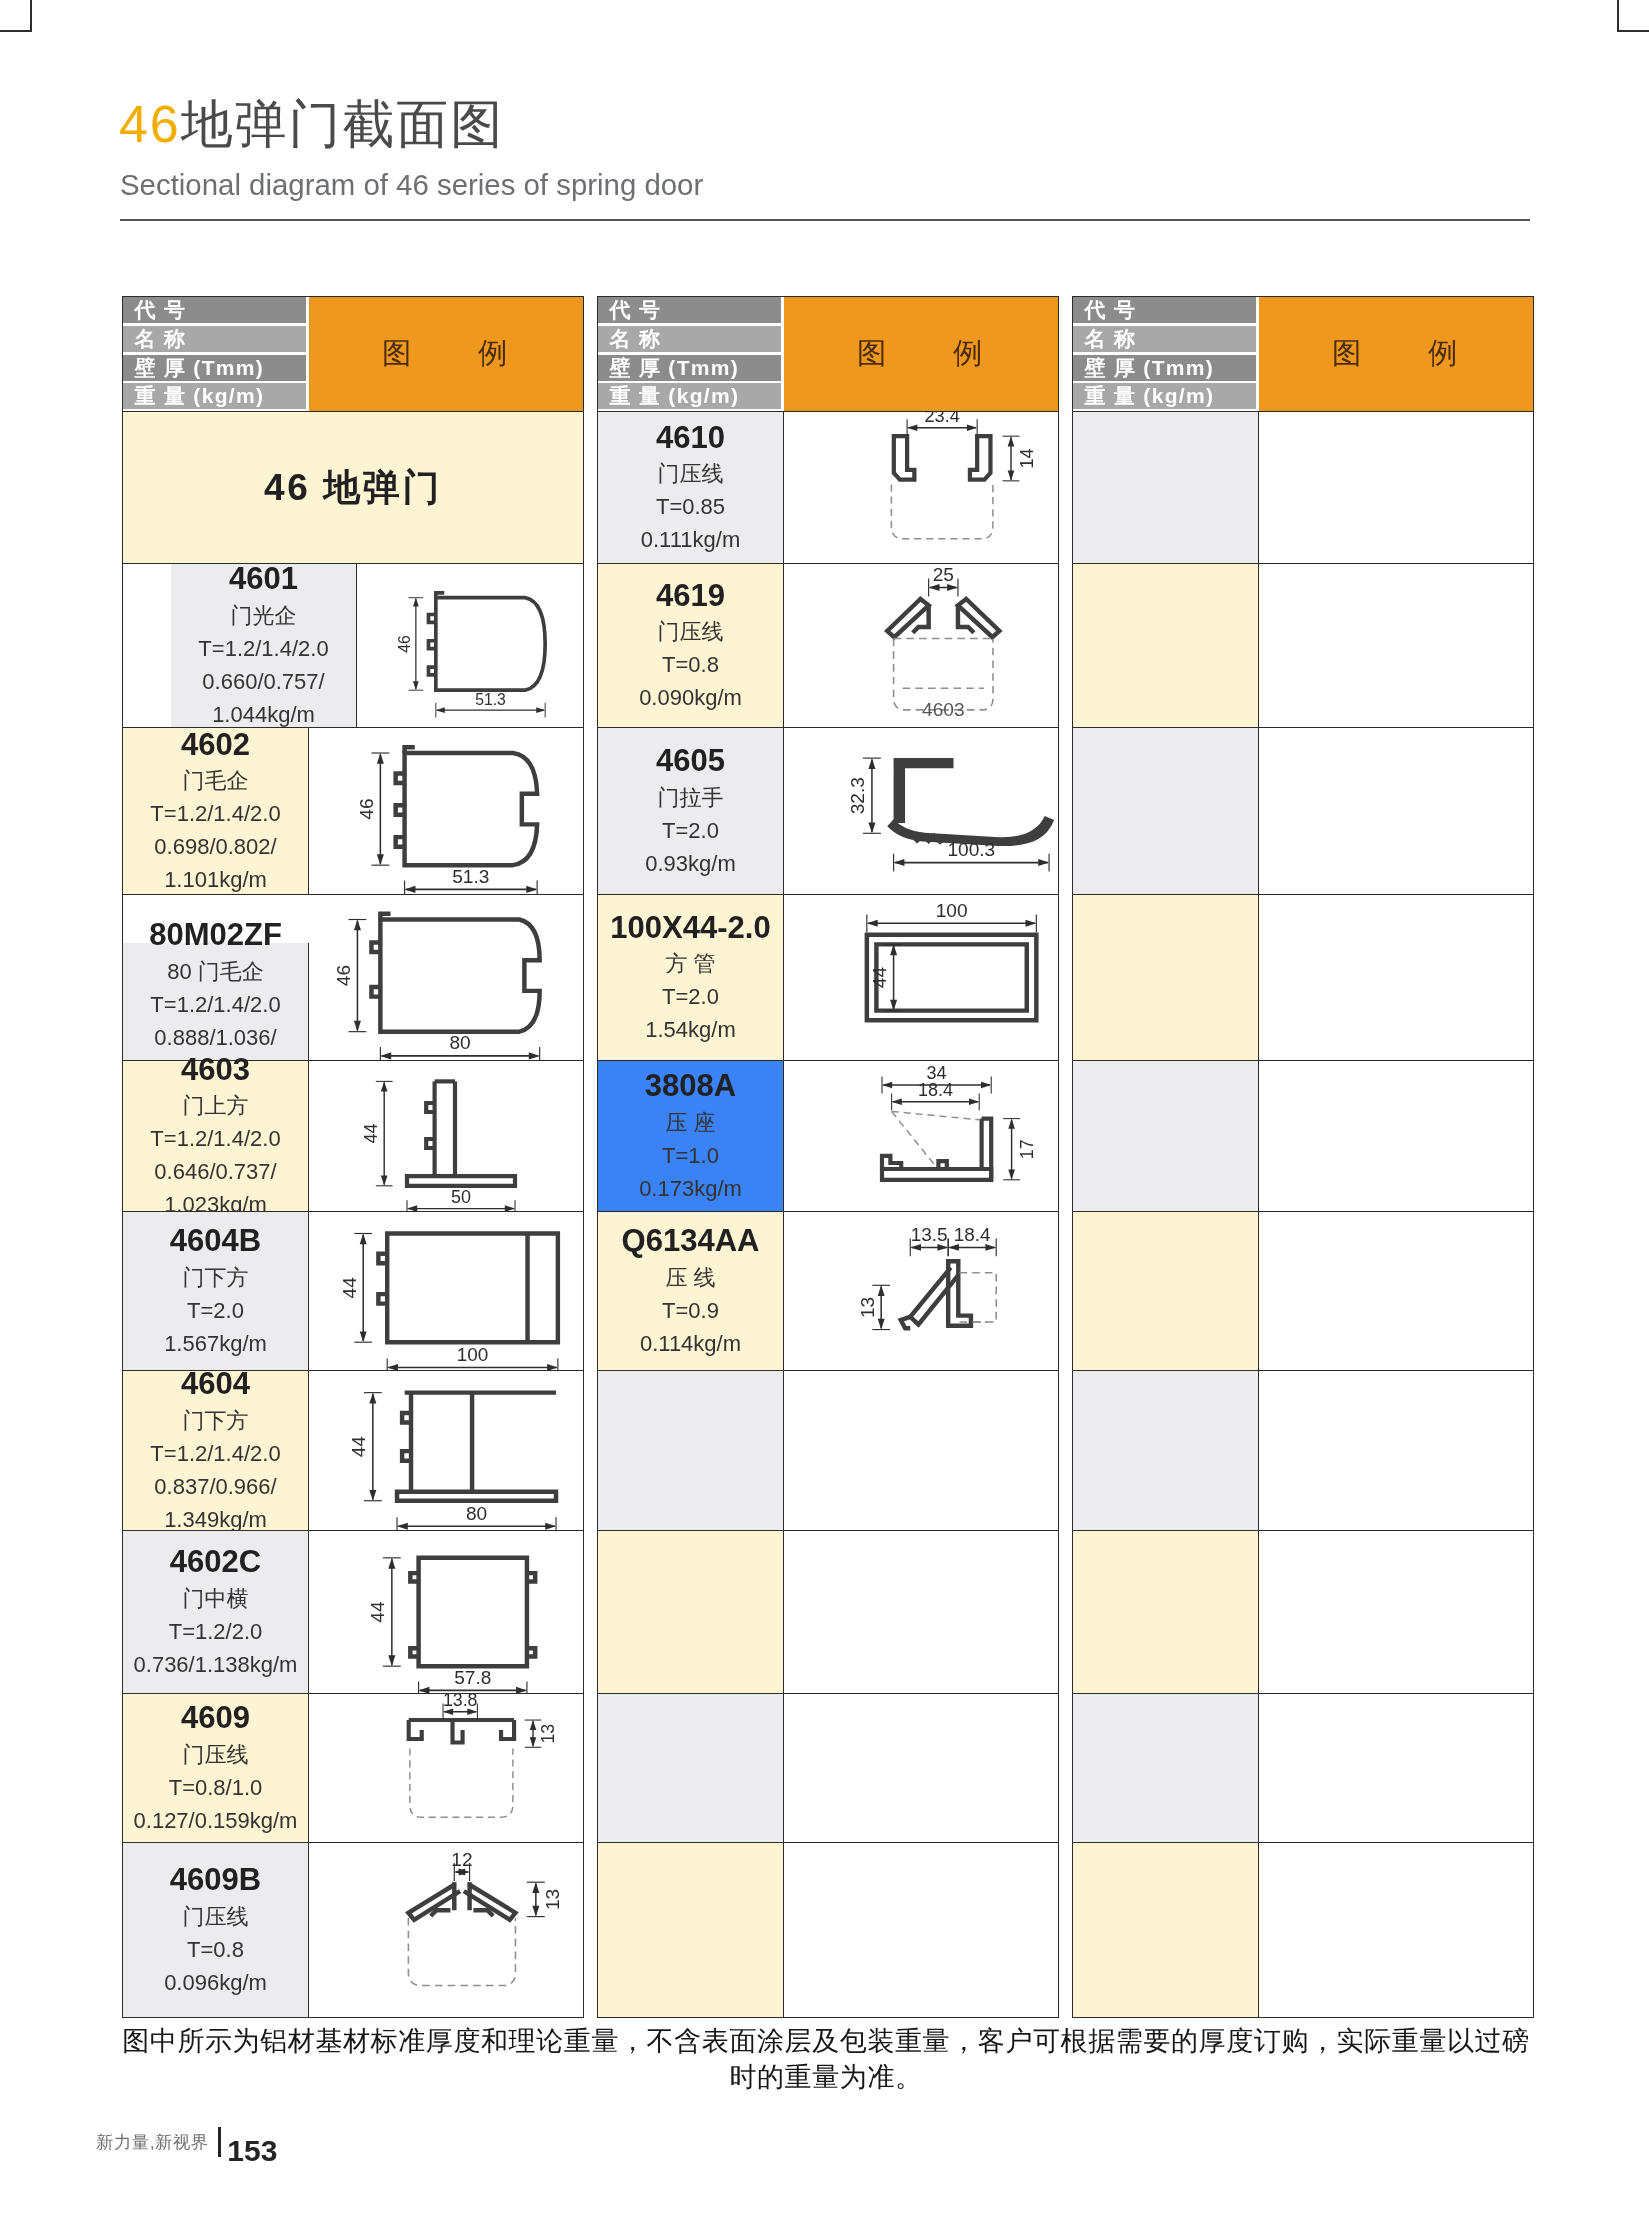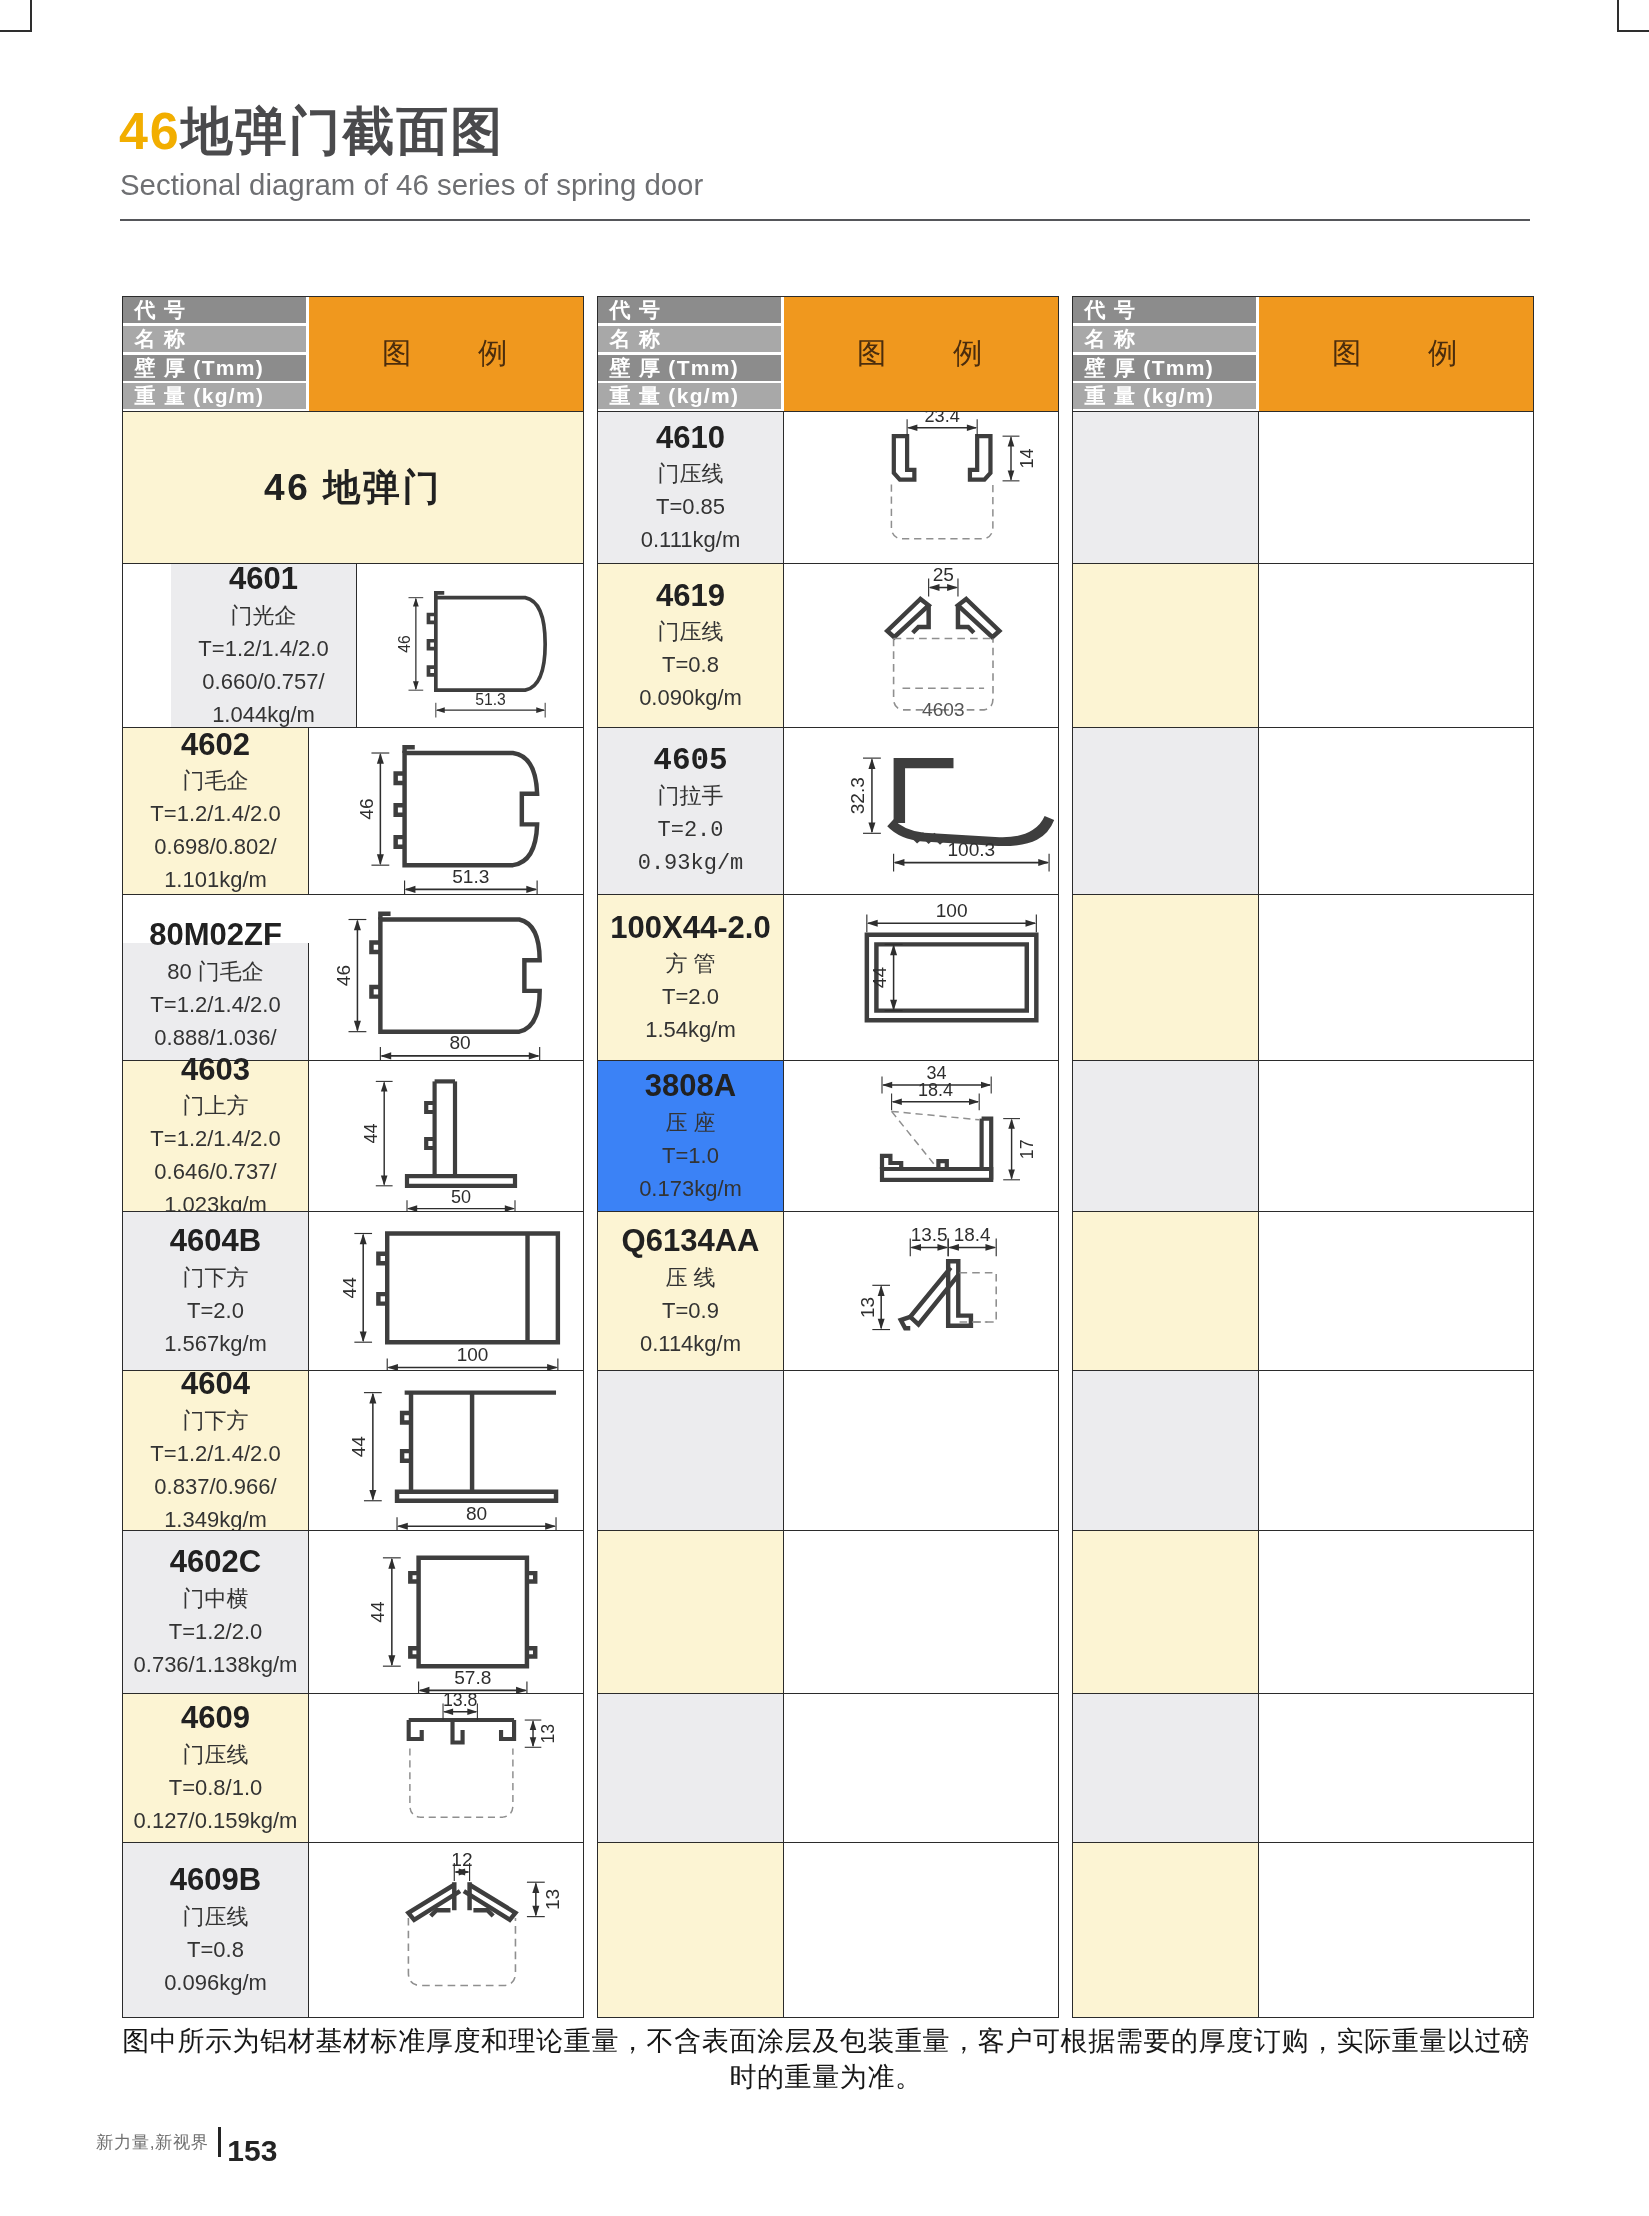--- a/index.html
+++ b/index.html
@@ -1,21 +1,21 @@
 <!DOCTYPE html>
 <html style="font-size:10.2px"><head>
 <meta charset="utf-8">
 <style>
   html,body{margin:0;padding:0;}
   body{width:1649px;height:2216px;position:relative;background:#fff;
        font-family:"Liberation Sans","DejaVu Sans",sans-serif;overflow:hidden;}
   .corner{position:absolute;width:30px;height:30px;}
   .corner.tl{left:0;top:0;border-right:2.6px solid #2e2e2e;border-bottom:2.6px solid #2e2e2e;}
   .corner.tr{right:0;top:0;border-left:2.6px solid #2e2e2e;border-bottom:2.6px solid #2e2e2e;}
-  .title-cn{position:absolute;left:119px;top:97px;font-size:52px;font-weight:bold;
+  .title-cn{position:absolute;left:119px;top:90px;font-size:52px;font-weight:normal;
             color:#4a4a4c;letter-spacing:1.9px;white-space:nowrap;}
   .title-cn .pfx{color:#f2ae00;}
   .title-en{position:absolute;left:120px;top:168px;font-size:29.4px;color:#6e6f72;white-space:nowrap;}
   .rule{position:absolute;left:120px;top:219px;width:1410px;height:1.9px;background:#55565a;}
   .group{position:absolute;top:296px;width:462px;border:1.9px solid #2b2b2b;background:#fff;box-sizing:border-box;}
   .ghead{position:relative;height:114px;background:#fff;}
   .hbar{position:absolute;left:0;width:183px;height:25.6px;color:#fff;font-weight:bold;
         font-size:21px;display:flex;align-items:center;padding-left:11.5px;box-sizing:border-box;
         letter-spacing:1.3px;white-space:nowrap;}
   .legend{position:absolute;left:186px;top:0;right:0;height:114px;display:flex;align-items:center;
@@ -382,21 +382,21 @@
             <line x1="273" y1="20" x2="273" y2="48" stroke="#2E2E2E" stroke-width="1.8"></line>
             <line x1="229" y1="34" x2="271" y2="34" stroke="#2E2E2E" stroke-width="2.4"></line>
             <polygon points="227,34 244,28.5 244,39.5" fill="#2E2E2E"></polygon>
             <polygon points="273,34 256,28.5 256,39.5" fill="#2E2E2E"></polygon>
             <text x="250" y="24" text-anchor="middle" font-size="30" fill="#2E2E2E">25</text>
             <text x="250" y="236" text-anchor="middle" font-size="30" fill="#555">4603</text>
           </svg>
         </div>
       </div>
       <div class="row" style="height: 167px;">
-        <div class="lab" style="background: rgb(236, 236, 238); font-family: Liberation Mono, monospace;">
+        <div class="lab" style="background: rgb(236, 236, 238);">
           <div class="code">4605</div>
           <div class="ln">门拉手</div>
           <div class="ln">T=2.0</div>
           <div class="ln">0.93kg/m</div>
         </div>
         <div class="dia">
           <svg viewBox="0 0 430 250" preserveAspectRatio="xMidYMid meet">
             <path d="M172 42 h94 v16 h-76 v86 h-18 Z" fill="#3E3E3E" stroke="none"></path>
             <path d="M172 138 q16 18 48 21 l118 7 q34 1 52 -11 q13 -8 19 -22 l15 6 q-8 21 -27 31 q-21 11 -61 10 l-118 -7 q-36 -3 -56 -24 Z" fill="#3E3E3E" stroke="none"></path>
             <path d="M200 162 l9 9 9 -8 9 9 9 -8 9 9 9 -8" fill="none" stroke="#3E3E3E" stroke-width="7" stroke-linejoin="miter"></path>

